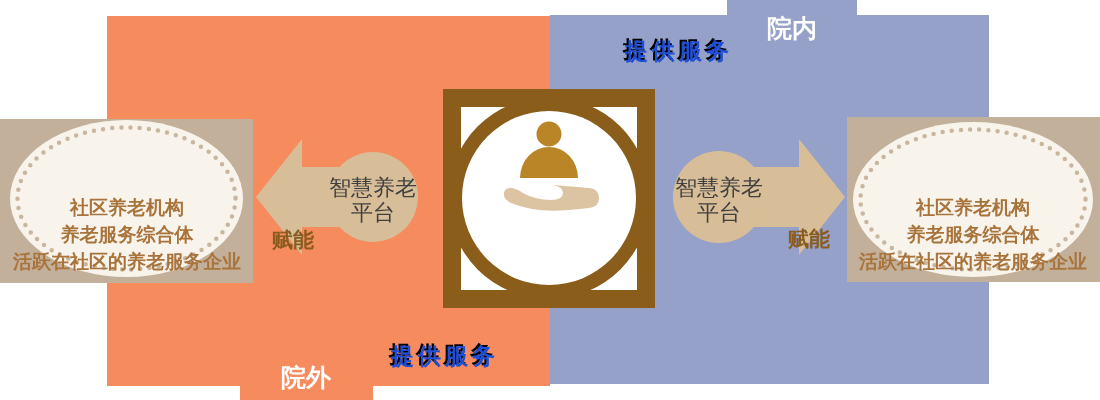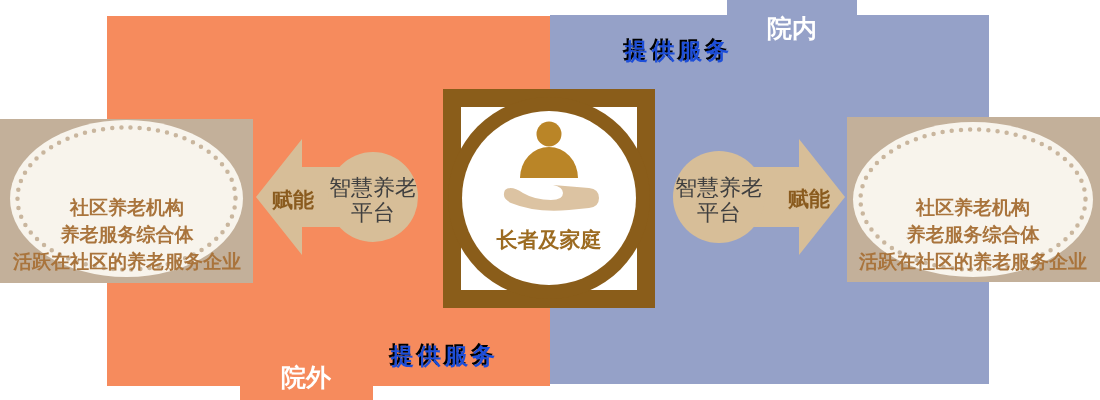--- a/index.html
+++ b/index.html
@@ -18,21 +18,21 @@
   .tan-right{left:847px;top:117px;width:253px;height:165px;background:#C3B09A;}
   
   .diagram-svg{left:0;top:0;width:1100px;height:400px;}
   
   .zone-label{color:#ffffff;font-size:25px;font-weight:600;text-align:center;}
   .service-label{
     color:#1d4ed8;font-size:23px;font-weight:bold;letter-spacing:4px;
     text-shadow:-2px -2px 0 #000000;text-align:center;white-space:nowrap;
   }
   .platform-text{color:#404040;font-size:22px;line-height:25px;text-align:center;}
-  .empower-label{color:#8A5B1E;font-size:21px;font-weight:bold;text-align:center;}
+  .empower-label{color:#8A5B1E;font-size:21px;font-weight:bold;text-align:center;margin-top:40px;}
   .community-text{
     color:#A9743C;font-size:19px;font-weight:bold;line-height:27px;
     text-align:center;white-space:nowrap;margin-top:37px;
   }
   .center-label{color:#9C6B21;font-size:21px;font-weight:600;text-align:center;}
 </style>
 </head>
 <body>
 
 <div class="canvas">
@@ -112,15 +112,14 @@
     <div>社区养老机构</div>
     <div>养老服务综合体</div>
     <div>活跃在社区的养老服务企业</div>
   </div>
   <div class="abs community-text" style="left:856px;top:157px;width:234px;">
     <div>社区养老机构</div>
     <div>养老服务综合体</div>
     <div>活跃在社区的养老服务企业</div>
   </div>
 
-  <div class="abs center-label" style="left:469px;top:226px;width:160px;">长者及家庭</div>
 
 </div>
 
 </body></html>

